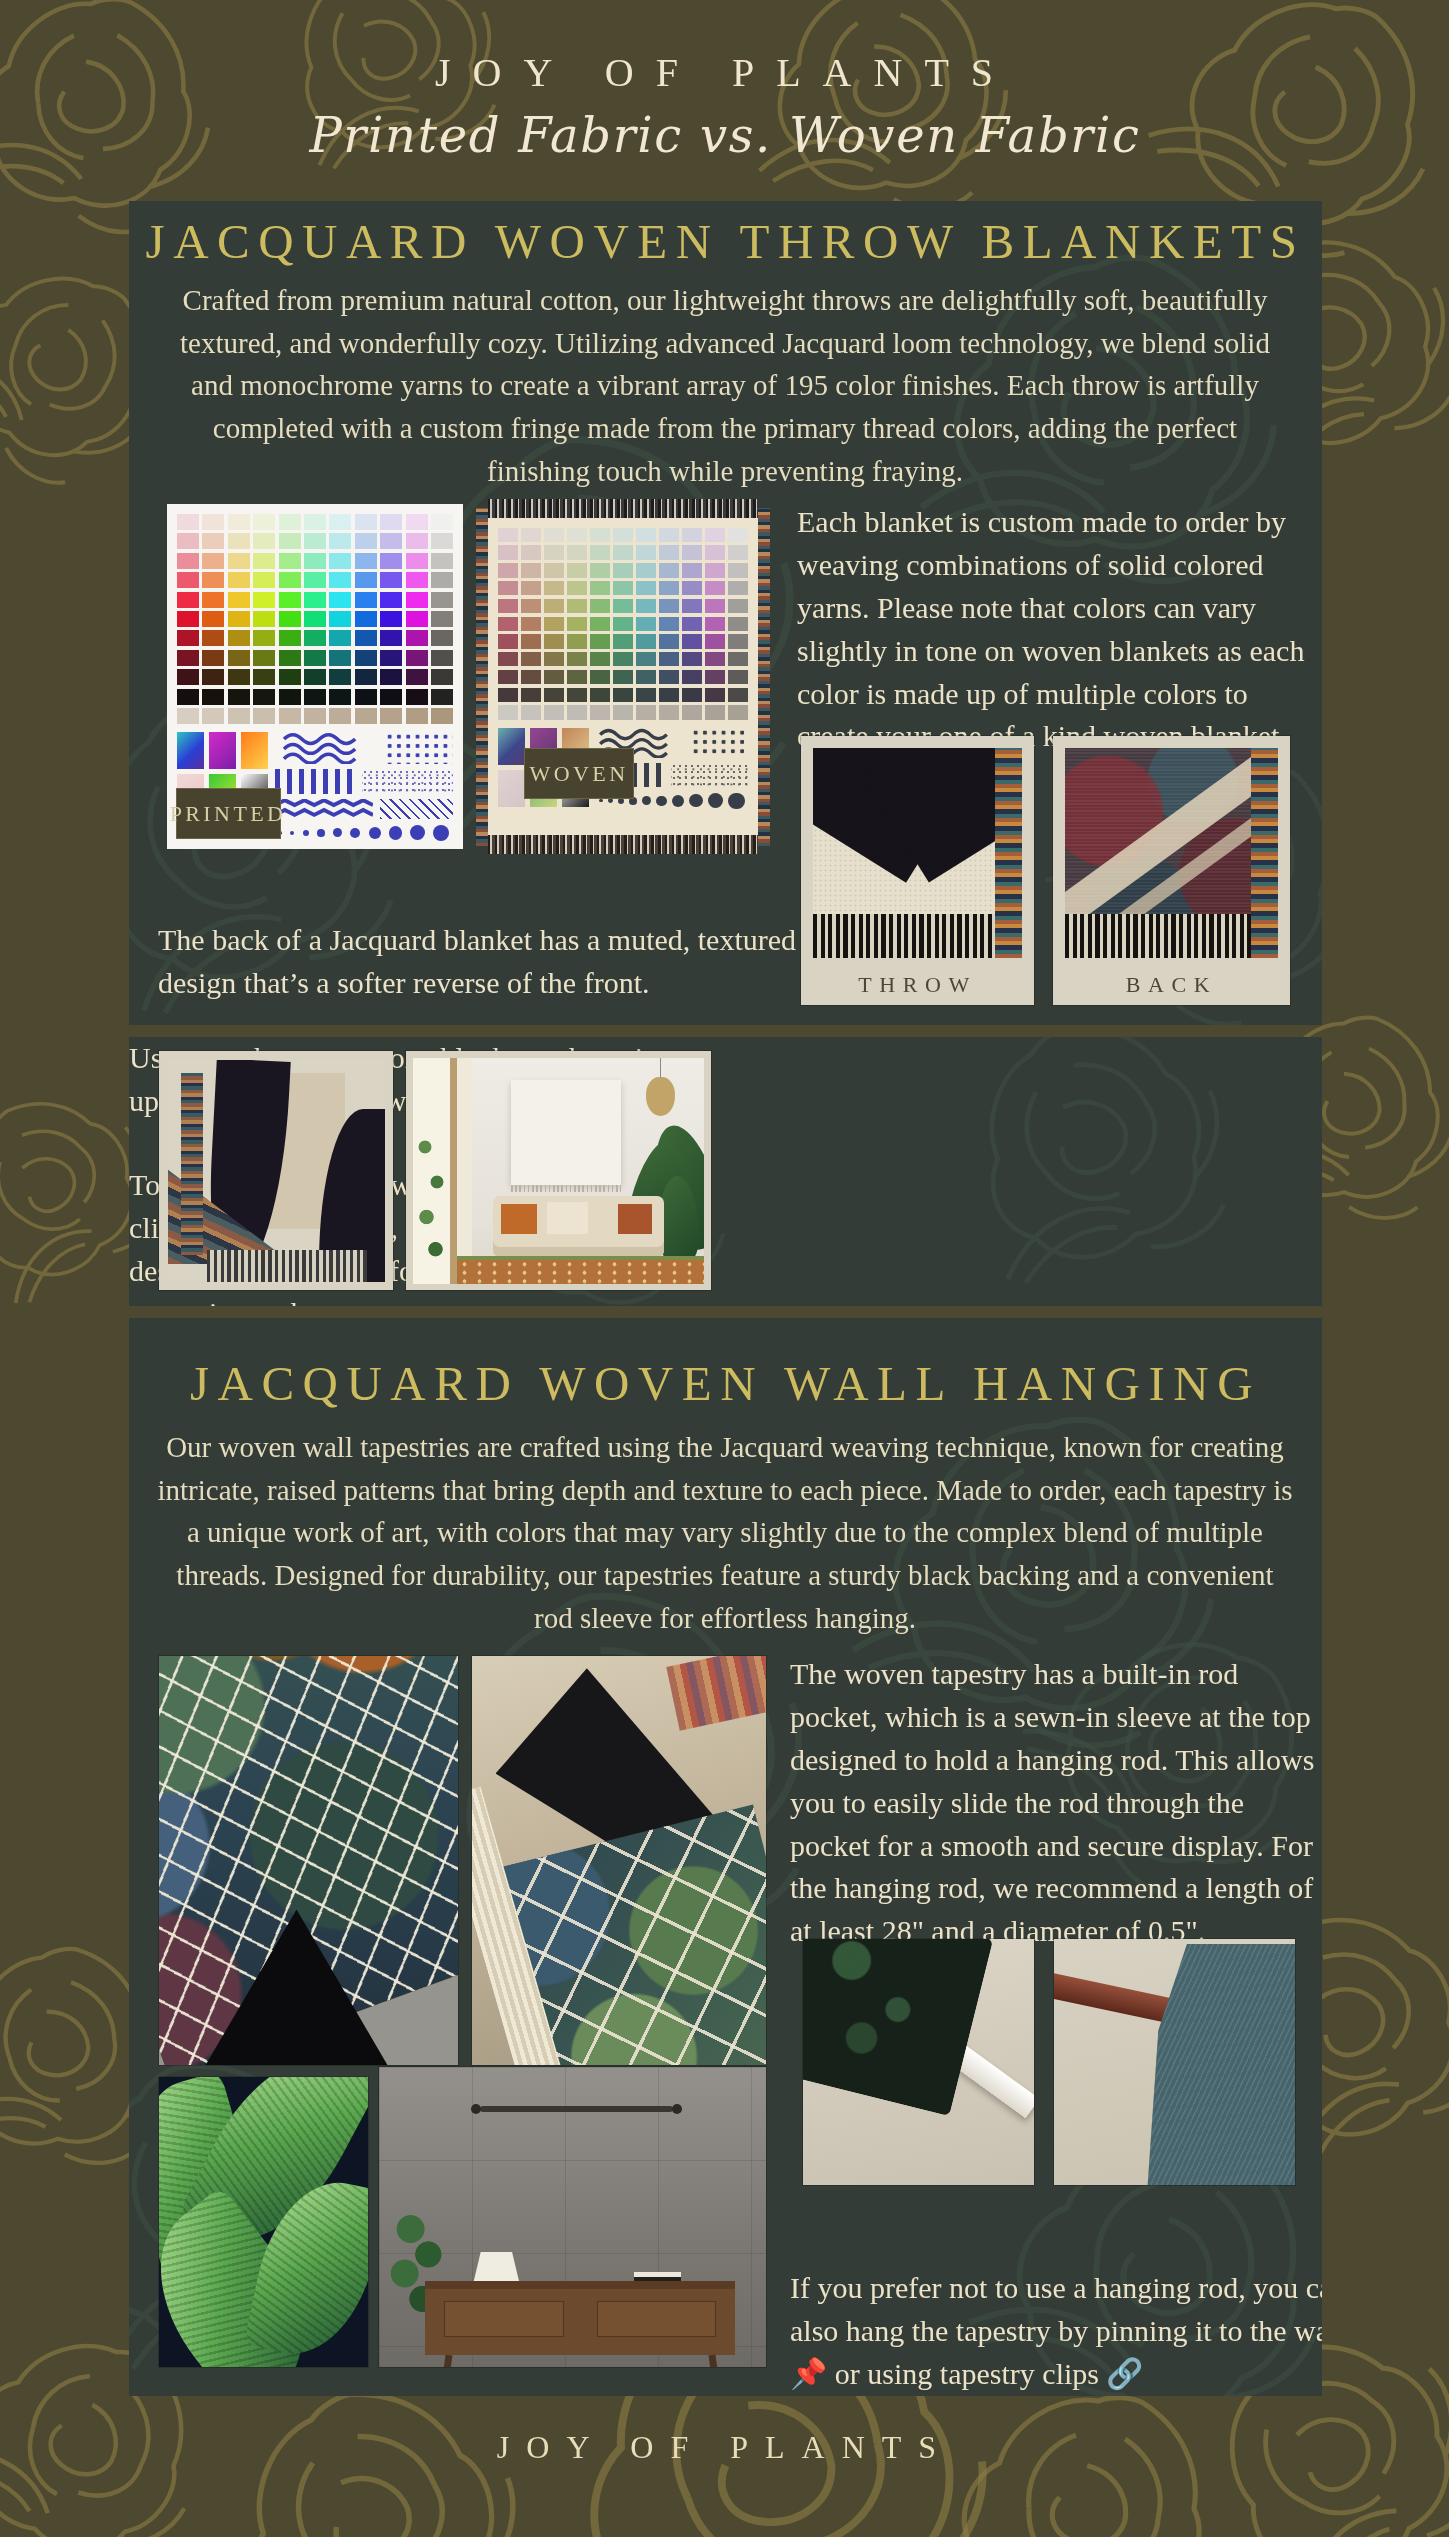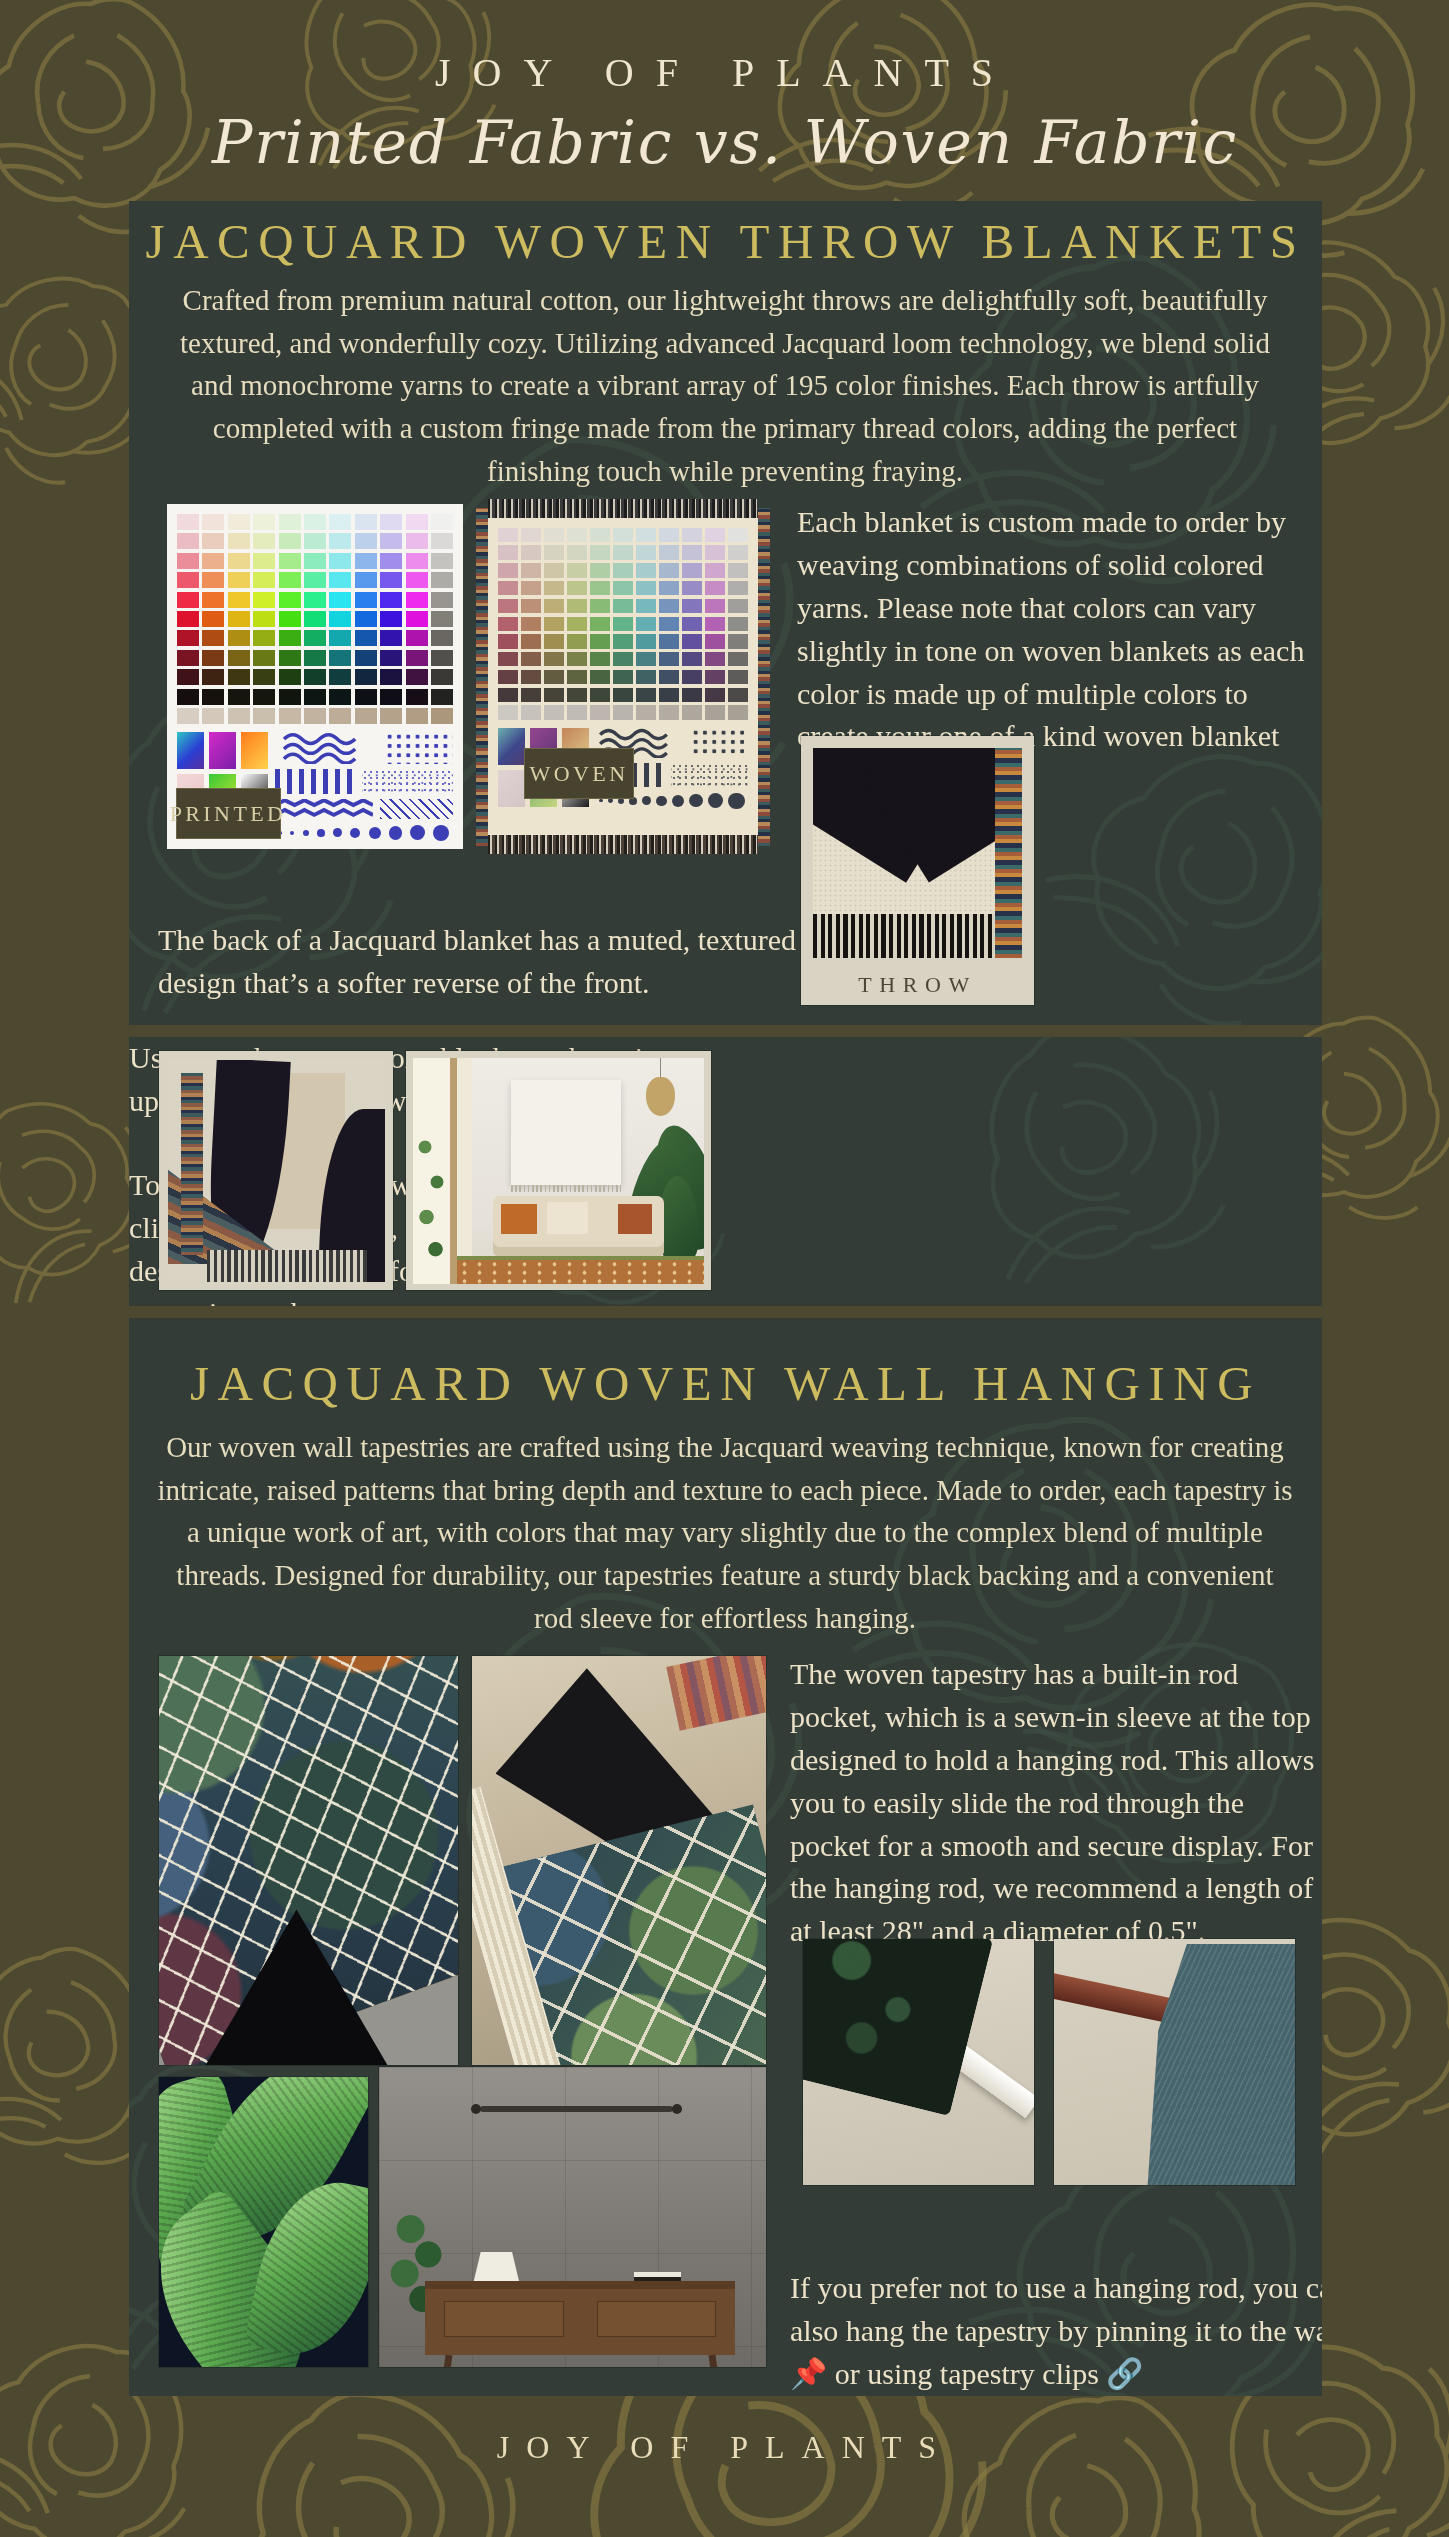--- a/index.html
+++ b/index.html
@@ -4,21 +4,21 @@
 <style>
   html,body{margin:0;padding:0;background:#4d4830;}
   #page{position:relative;width:1450px;height:2538px;overflow:hidden;background:#4d4830;
         font-family:"Liberation Serif", serif;color:#e8dfc3;}
   .z{position:absolute;}
   #bg-decor{position:absolute;inset:0;z-index:0;}
   .decor{position:absolute;pointer-events:none;}
   
   #brand-title{left:0;right:0;top:49px;text-align:center;font-size:40px;letter-spacing:22px;
     color:#f0e6cd;font-weight:400;z-index:2;}
-  #subtitle{left:0;right:0;top:107px;text-align:center;font-size:60px;font-style:italic;
+  #subtitle{left:0;right:0;top:107px;text-align:center;font-size:48px;font-style:italic;
     font-family:"DejaVu Serif", serif;color:#f2e7d2;letter-spacing:1.7px;z-index:2;}
   
   .panel{position:absolute;left:129px;width:1193px;background:#333c36;overflow:hidden;z-index:1;}
   .panel-decor{position:absolute;inset:0;z-index:0;}
   .panel > .content{position:absolute;inset:0;z-index:1;}
   #panel-throws{top:201px;height:824px;}
   #panel-usage{top:1037px;height:269px;}
   #panel-wall{top:1318px;height:1078px;}
   .section-title{position:absolute;left:0;right:0;text-align:center;color:#cdbb60;
     font-size:49px;letter-spacing:8.5px;font-weight:400;white-space:nowrap;}
@@ -724,20 +724,30 @@
         <div class="art">
           <div class="shape fr-x1"></div>
           <div class="shape fr-x2"></div>
           <div class="shape fr-tex"></div>
           <div class="shape fr-side"></div>
           <div class="shape fr-bot"></div>
         </div>
         <div class="label">THROW</div>
       </div>
 
+      <div id="back-photo" class="photo">
+        <div class="art">
+          <div class="shape bk-band"></div>
+          <div class="shape bk-band2"></div>
+          <div class="shape bk-tex"></div>
+          <div class="shape fr-side"></div>
+          <div class="shape fr-bot"></div>
+        </div>
+        <div class="label">BACK</div>
+      </div>
 
       <div id="back-note" class="body-text">The back of a Jacquard blanket has a muted, textured design that’s a softer reverse of the front.</div>
     </div>
   </div>
 
   <div id="panel-usage" class="panel">
     <div class="panel-decor">
         <div class="decor" style="left: 829px; top: -34px; width: 271px; height: 271px;"><svg viewBox="0 0 100 100" width="100%" height="100%" style="transform:rotate(-15deg)">
             <g fill="none" stroke="#3f4f46" stroke-width="1.8" opacity="0.55">
               <path d="M50 8C66 10 78 20 82 34C90 40 92 56 84 66C84 80 70 90 56 88C44 96 26 92 20 80C8 74 6 58 14 48C12 34 22 18 36 14C40 10 46 8 50 8Z"></path>

